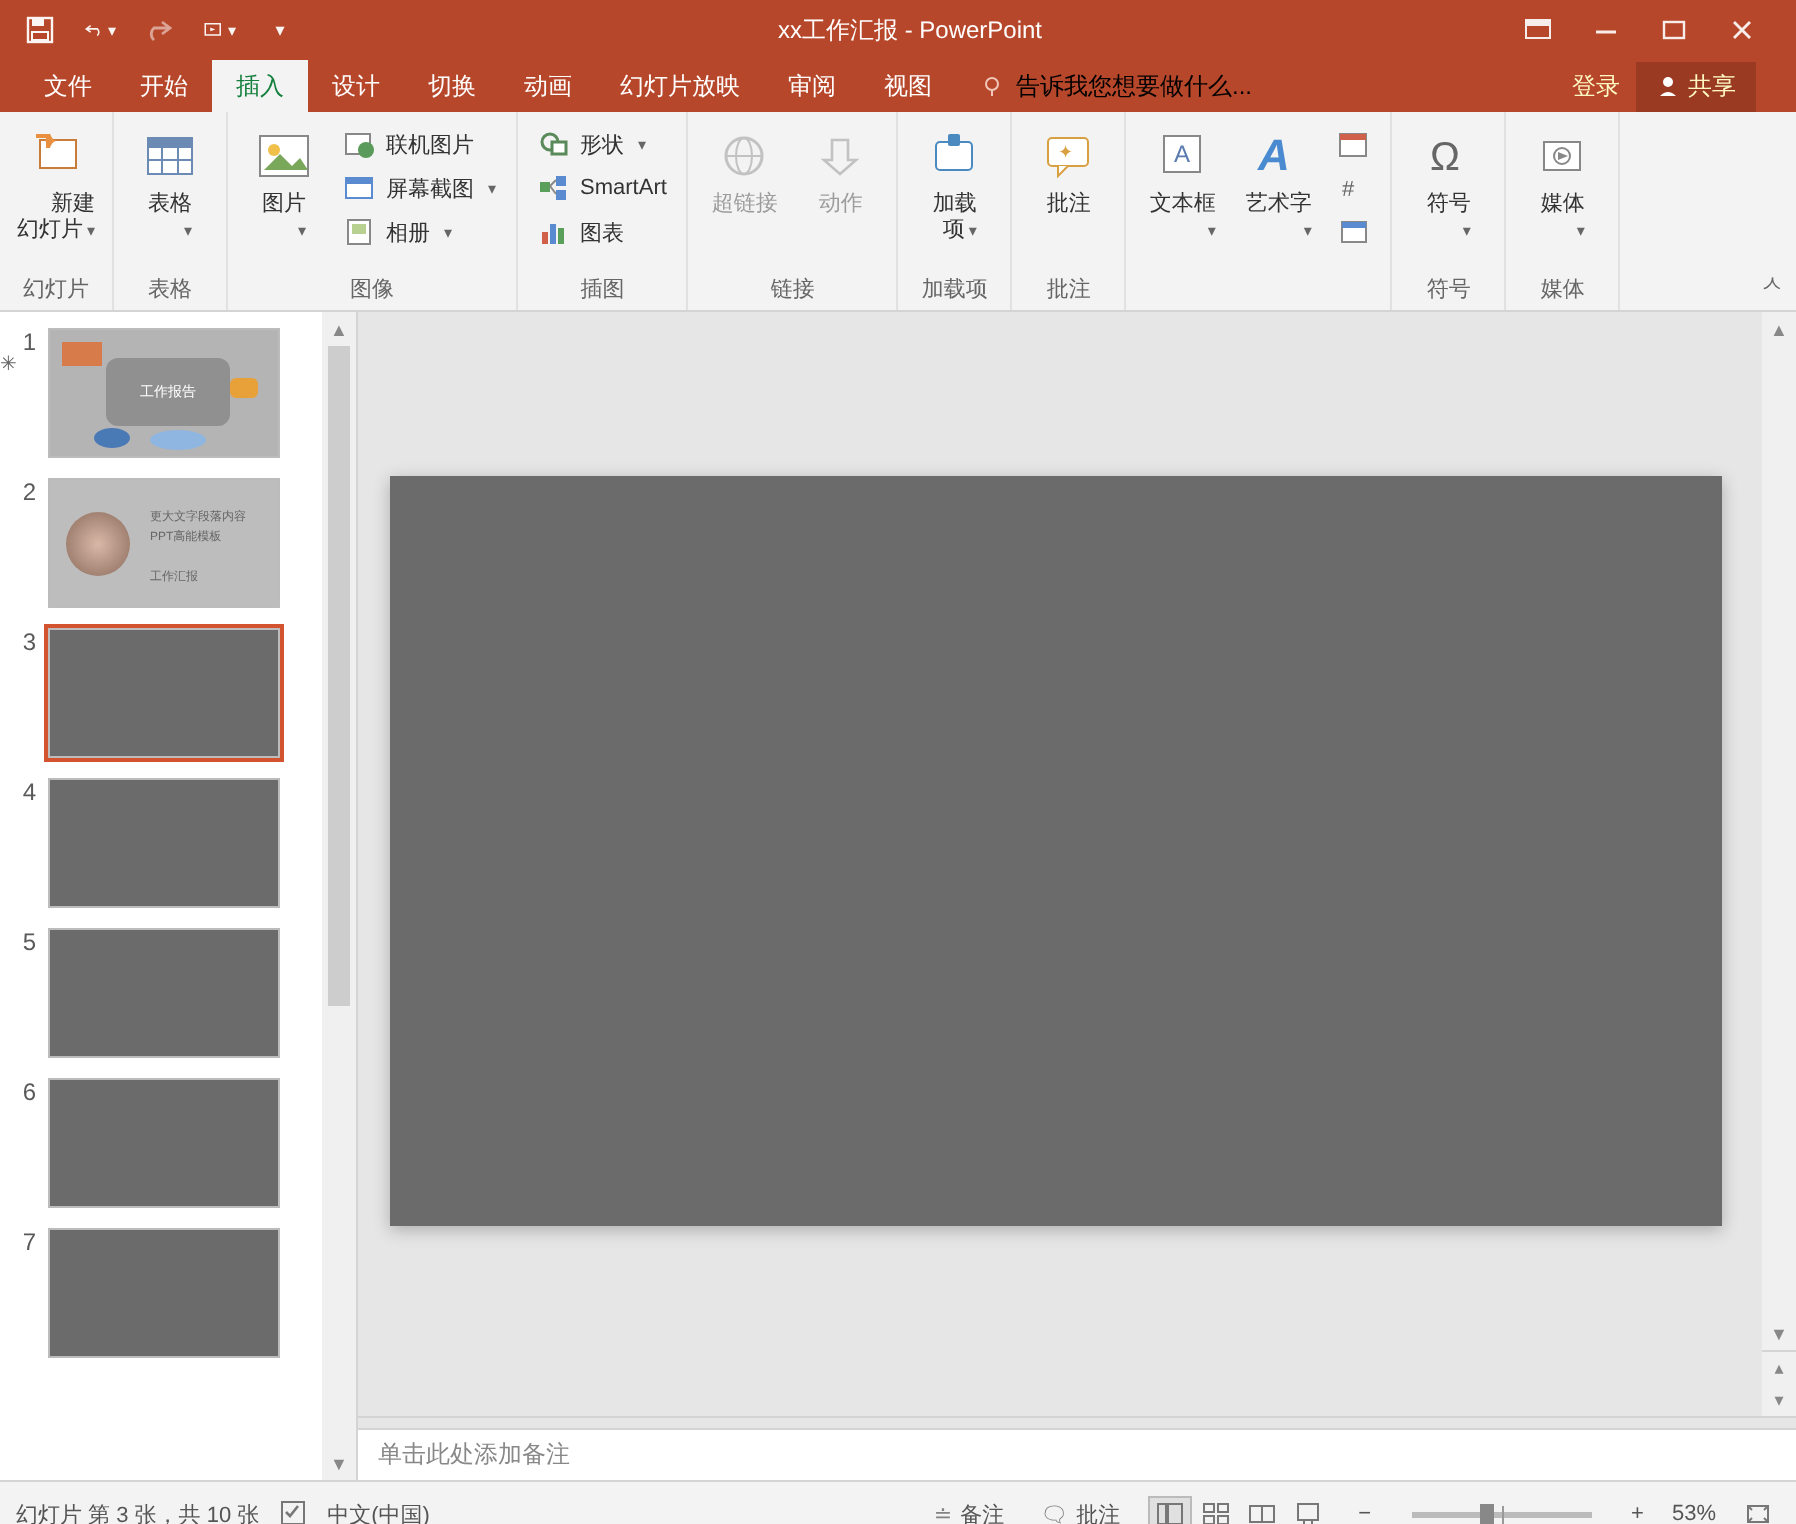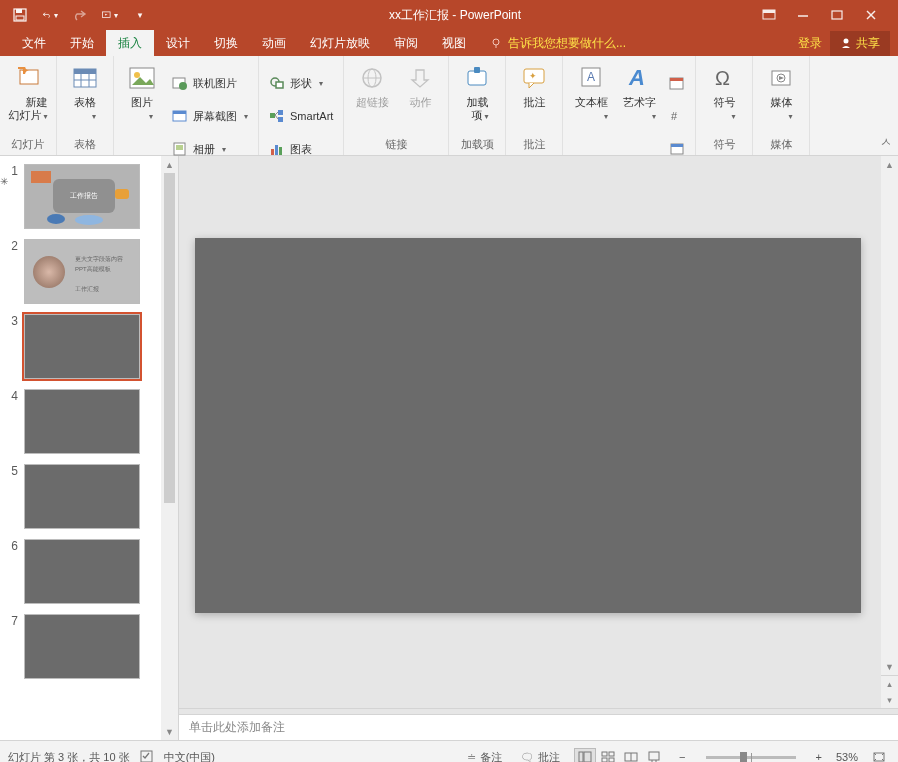--- a/index.html
+++ b/index.html
@@ -11,34 +11,34 @@
 .qat-btn { width: 16px; height: 16px; display: flex; align-items: center; justify-content: center; opacity: 0.95; }
 .qat-btn.disabled { opacity: 0.5; }
 .title-text { flex: 1; text-align: center; font-size: 12px; }
 .win-controls { display: flex; align-items: center; gap: 20px; padding-right: 20px; }
 .win-btn { width: 14px; height: 14px; display: flex; align-items: center; justify-content: center; opacity: 0.9; }
 
 
 .menubar { height: 26px; background: #b7472a; display: flex; align-items: stretch; padding-left: 10px; }
 .menu-tab { padding: 0 12px; display: flex; align-items: center; color: #fff; font-size: 12px; cursor: pointer; }
 .menu-tab.active { background: #f3f3f3; color: #15803d; }
-.tell-me { display: flex; align-items: center; color: #fde047; padding-left: 12px; gap: 6px; font-size: 12px; }
-.menubar-right { margin-left: auto; display: flex; align-items: center; gap: 8px; padding-right: 8px; color: #fde047; text-align: right; }
+.tell-me { display: flex; align-items: center; color: #000000; padding-left: 12px; gap: 6px; font-size: 12px; }
+.menubar-right { margin-left: auto; display: flex; align-items: center; gap: 8px; padding-right: 20px; color: #fef9c3; text-align: right; }
 .share-btn { background: #9a3a22; padding: 4px 10px; display: flex; align-items: center; gap: 4px; }
 
 
 .ribbon { height: 100px; background: #f3f3f3; border-bottom: 1px solid #d4d4d4; display: flex; position: relative; }
 .rgroup { display: flex; flex-direction: column; border-right: 1px solid #e1e1e1; padding: 4px 6px 0; }
 .rgroup-body { flex: 1; display: flex; align-items: flex-start; gap: 4px; }
 .rgroup-label { text-align: center; font-size: 11px; color: #666; padding: 2px 0 3px; }
 .big-btn { display: flex; flex-direction: column; align-items: center; justify-content: flex-start; width: 44px; padding-top: 2px; cursor: pointer; }
 .big-btn .icon-box { width: 32px; height: 32px; display: flex; align-items: center; justify-content: center; }
 .big-btn .lbl { font-size: 11px; text-align: right; line-height: 13px; margin-top: 2px; }
 .small-list { display: flex; flex-direction: column; gap: 2px; padding-top: 2px; }
-.small-btn { display: flex; align-items: center; gap: 5px; font-size: 11px; cursor: pointer; padding: 2px 4px; margin-top: 11px; }
+.small-btn { display: flex; align-items: center; gap: 5px; font-size: 11px; cursor: pointer; padding: 2px 4px; }
 .small-btn .si { width: 16px; height: 16px; display: flex; align-items: center; justify-content: center; }
 .drop-arrow { font-size: 8px; color: #666; margin-left: 2px; }
 .ribbon-collapse { position: absolute; right: 6px; bottom: 4px; color: #666; cursor: pointer; }
 
 
 .workspace { height: 584px; display: flex; background: #e6e6e6; }
 .thumbs-pane { width: 179px; background: #fff; border-right: 1px solid #d4d4d4; overflow: hidden; position: relative; }
 .thumbs-inner { padding: 8px 10px 8px 6px; display: flex; flex-direction: column; gap: 10px; height: 100%; overflow: hidden; }
 .thumb-row { display: flex; gap: 6px; }
 .thumb-num { width: 12px; font-size: 12px; color: #5a5a5a; text-align: right; }

